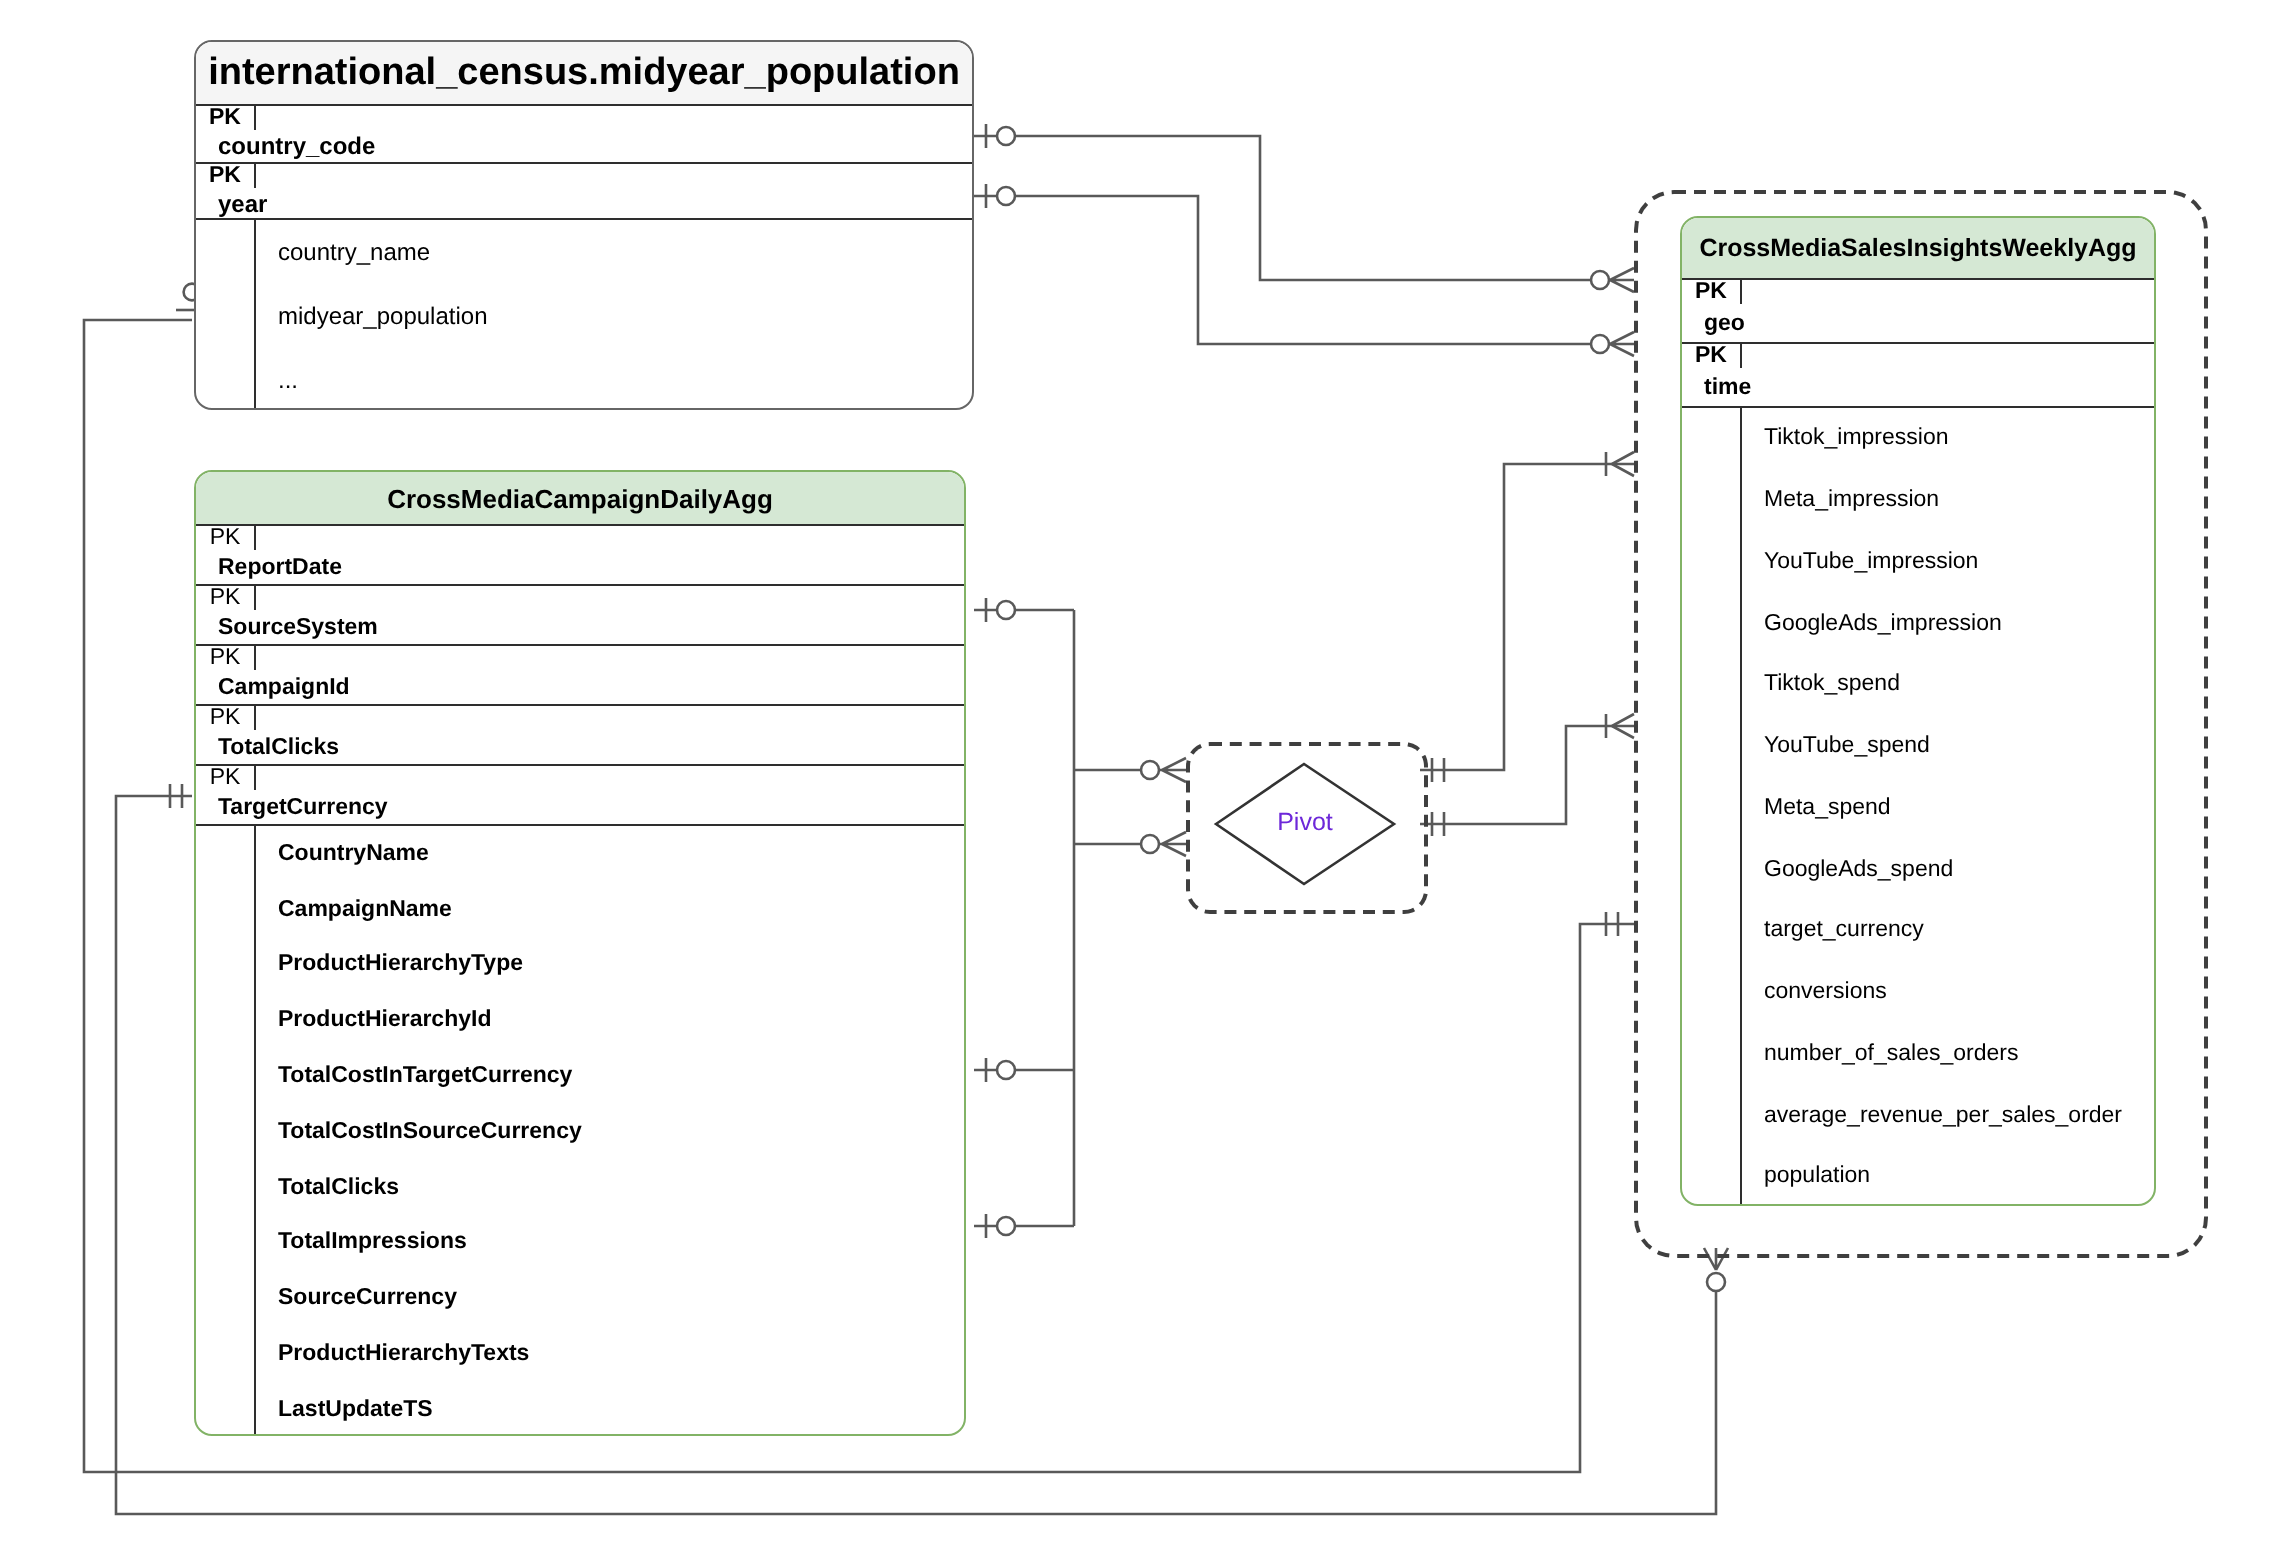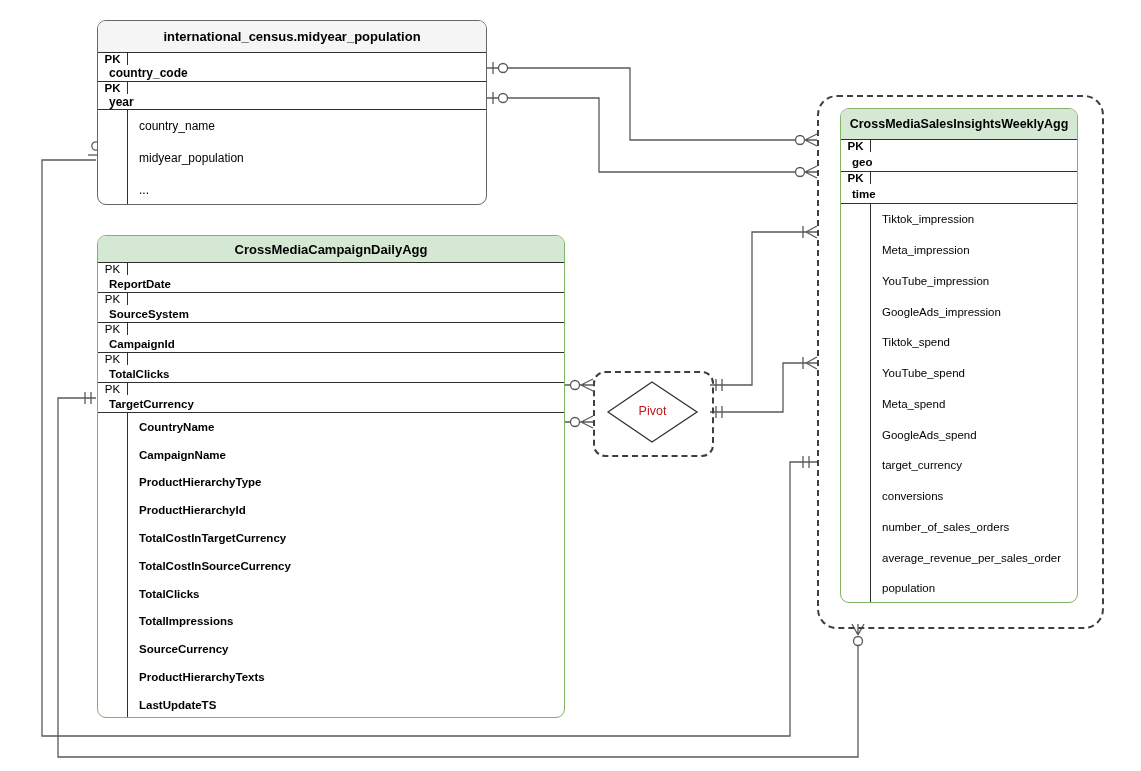--- a/index.html
+++ b/index.html
@@ -7,42 +7,42 @@
           font-family:"Liberation Sans",sans-serif;color:#000;}
   svg.wires{position:absolute;left:0;top:0;width:1141px;height:771px;pointer-events:none;}
   svg.wires path, svg.wires line{stroke:#595959;stroke-width:1.3;fill:none;}
   svg.wires circle{stroke:#595959;stroke-width:1.3;fill:#fff;}
   svg.wires polygon{stroke:#333;stroke-width:1.3;fill:#fff;}
 
   .dashedbox{position:absolute;border:2px dashed #3f3f3f;background:transparent;}
   .insights-group{left:817px;top:95px;width:283px;height:530px;border-radius:20px;}
   .pivot-group{left:593px;top:371px;width:117px;height:82px;border-radius:12px;}
   .pivot-label{position:absolute;left:608px;top:404px;width:89px;text-align:center;
-               font-size:12.5px;color:#b91c1c;}
+               font-size:12.5px;color:#6d28d9;}
 
   .table{position:absolute;background:#fff;display:flex;flex-direction:column;
          border-radius:9px;overflow:hidden;box-sizing:border-box;}
   .table *{box-sizing:border-box;}
   .thead{display:flex;align-items:center;justify-content:center;font-weight:bold;
          border-bottom:1px solid #2e2e2e;flex:none;}
   .trow{display:flex;flex:none;align-items:stretch;}
   .pkcell{width:30px;flex:none;border-right:1px solid #2e2e2e;display:flex;
           align-items:center;justify-content:center;font-size:11.5px;}
   .fcell{flex:1;display:flex;align-items:center;padding-left:11px;font-size:12px;}
   .trow.pk{border-bottom:1px solid #2e2e2e;flex-direction:column;}
   .trow.pk .fcell{font-weight:bold;}
 
   .census{left:97px;top:20px;width:390px;height:185px;border:1px solid #666;}
-  .census .thead{height:32px;font-size:13px;}
+  .census .thead{height:32px;font-size:19px;}
   .census .trow.pk1{height:29px;}
   .census .trow.pk2{height:28px;}
   .census .trow.field{height:32px;}
   .census .pkcell{font-weight:bold;}
 
-  .campaign{left:97px;top:235px;width:468px;height:483px;border:1px solid #82b366;text-align:center;}
+  .campaign{left:97px;top:235px;width:386px;height:483px;border:1px solid #82b366;text-align:center;}
   .campaign .thead{height:27px;font-size:13px;background:#d5e8d4;}
   .campaign .trow.pk{height:30px;}
   .campaign .trow.field{height:27.8px;}
   .campaign .fcell{font-size:11.5px;font-weight:bold;}
 
   .insights{left:840px;top:108px;width:238px;height:495px;border:1px solid #82b366;}
   .insights .thead{height:31px;font-size:12.5px;background:#d5e8d4;}
   .insights .trow.pk{height:32px;}
   .insights .trow.field{height:30.75px;}
   .insights .fcell{font-size:11.5px;}

